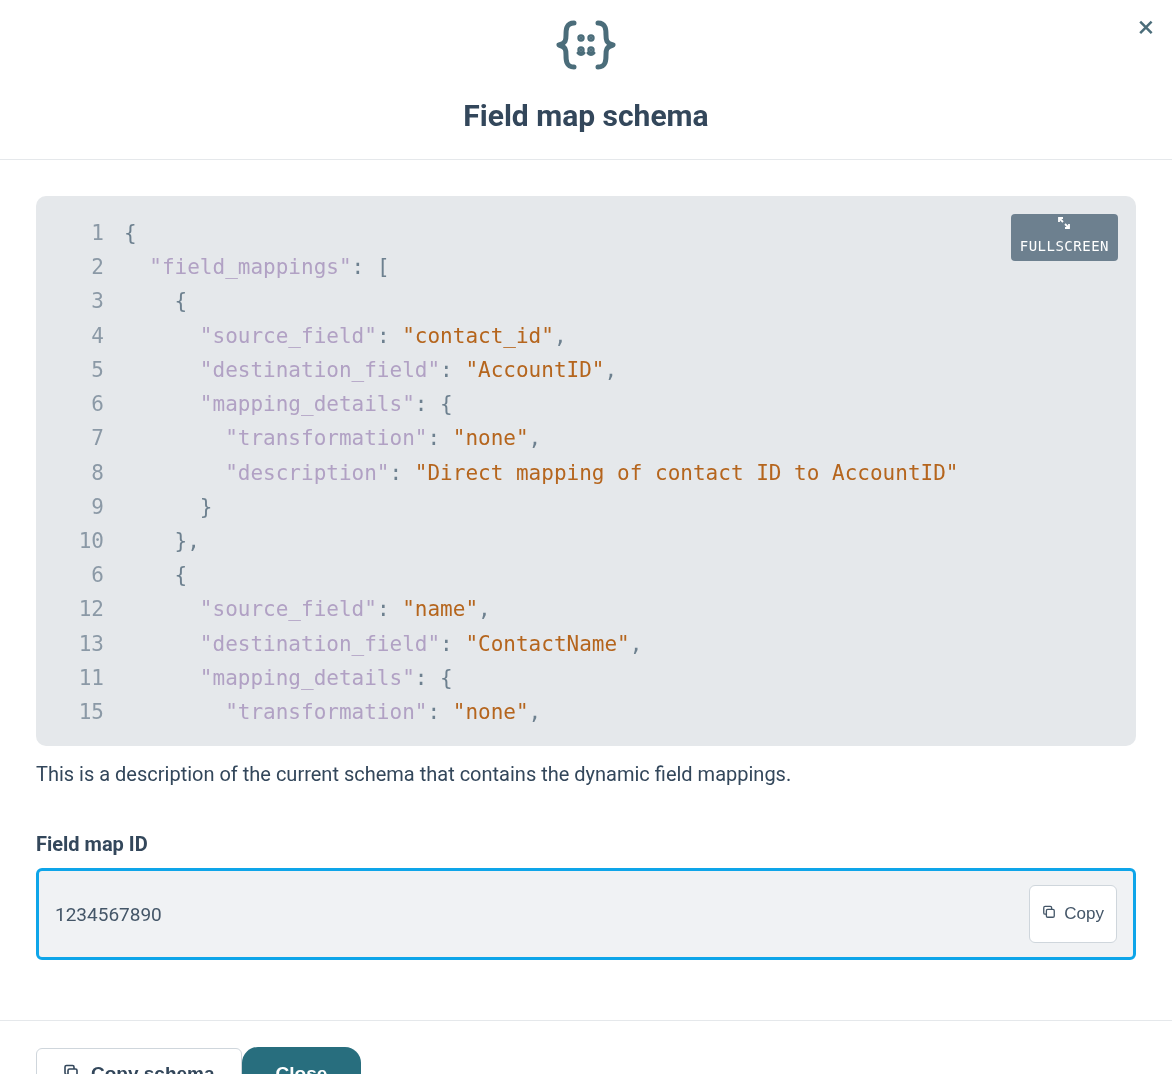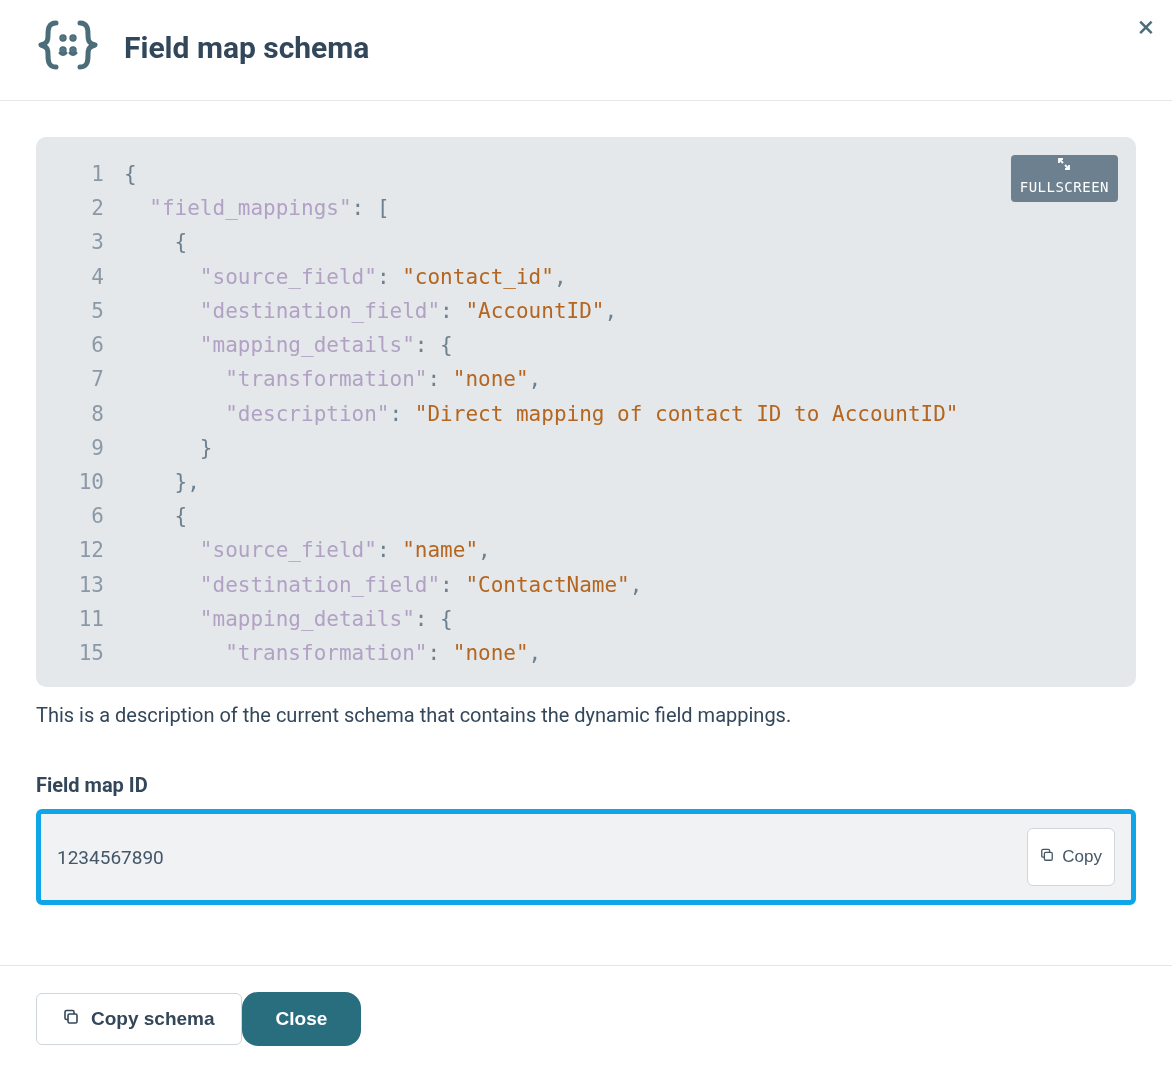--- a/index.html
+++ b/index.html
@@ -1,18 +1,18 @@
 <!DOCTYPE html>
 <html><head>
 <meta charset="utf-8">
 <style>
   * { box-sizing: border-box; margin: 0; padding: 0; }
   body { font-family: -apple-system, BlinkMacSystemFont, "Segoe UI", Roboto, Helvetica, Arial, sans-serif; background: #fff; color: #2c3e50; width: 1172px; }
   .modal { position: relative; }
-  .header { display: flex; align-items: center; gap: 24px; padding: 20px 36px 26px 36px; border-bottom: 1px solid #e5e8eb; }
+  .header { display: flex; align-items: center; gap: 24px; padding: 20px 36px 26px 36px; border-bottom: 1px solid #e5e8eb; flex-direction: column; }
   .header-icon { color: #4b6d7a; }
   .title { font-size: 30px; font-weight: 700; color: #33475b; }
   .close-x { position: absolute; top: 6px; right: 12px; font-size: 30px; color: #4b6d7a; cursor: pointer; line-height: 1; padding: 6px; }
 
   .body { padding: 36px 36px 16px 36px; }
 
   .code-wrap { position: relative; background: #e5e8eb; border-radius: 10px; padding: 20px 28px; height: 550px; overflow: hidden; font-family: ui-monospace, SFMono-Regular, Menlo, Consolas, monospace; font-size: 21px; line-height: 1.63; }
   .fullscreen-btn { position: absolute; top: 18px; right: 18px; background: #6d808f; color: #fff; border-radius: 4px; font-size: 14px; letter-spacing: .5px; padding: 3px 9px; display: flex; align-items: center; gap: 6px; cursor: pointer; flex-direction: column; }
   .fullscreen-btn svg { display: block; }
 
@@ -20,21 +20,21 @@
   .gutter { width: 40px; text-align: right; color: #8b99a6; margin-right: 20px; user-select: none; flex-shrink:0; }
   .tok-key { color: #b1a1c4; }
   .tok-str { color: #b5651d; }
   .tok-punc { color: #6d808f; }
   .tok-brace { color: #6d808f; }
   .code-content { display: inline; }
 
   .schema-desc { font-size: 20px; color: #33475b; margin-top: 16px; }
 
   .section-label { font-size: 20px; font-weight: 700; color: #33475b; margin-top: 46px; margin-bottom: 12px; }
-  .id-row { display: flex; align-items: center; justify-content: space-between; background: #f0f2f4; border: 5px solid #0ea5e9; border-radius: 6px; padding: 14px 16px; }
+  .id-row { display: flex; align-items: center; justify-content: space-between; background: #f0f2f4; border: 3px solid #0ea5e9; border-radius: 6px; padding: 14px 16px; }
   .id-value { font-size: 19px; color: #445668; }
   .copy-small { display: flex; align-items: center; gap: 8px; background: #fff; border: 1px solid #cfd6dc; border-radius: 6px; padding: 18px 12px; font-size: 17px; color: #445668; cursor: pointer; }
 
   .footer { margin-top: 44px; border-top: 1px solid #e5e8eb; padding: 26px 36px 30px 36px; display: flex; align-items: center; }
   .copy-schema-btn { display: flex; align-items: center; gap: 12px; background: #fff; border: 1px solid #cfd6dc; border-radius: 6px; padding: 14px 26px; font-size: 19px; font-weight: 600; color: #33475b; cursor: pointer; }
   .close-btn { background: #286e7e; color: #fff; border: none; border-radius: 16px; padding: 16px 34px; font-size: 19px; font-weight: 600; cursor: pointer; }
 </style>
 </head>
 <body>
 

